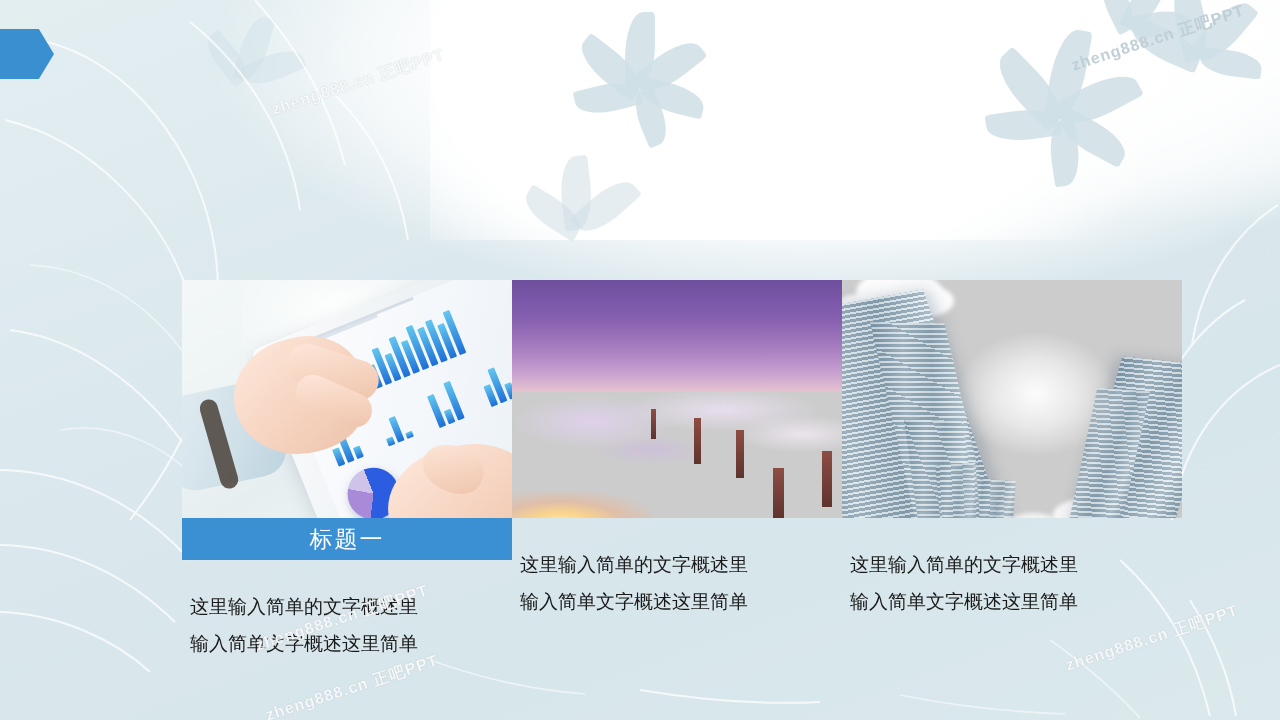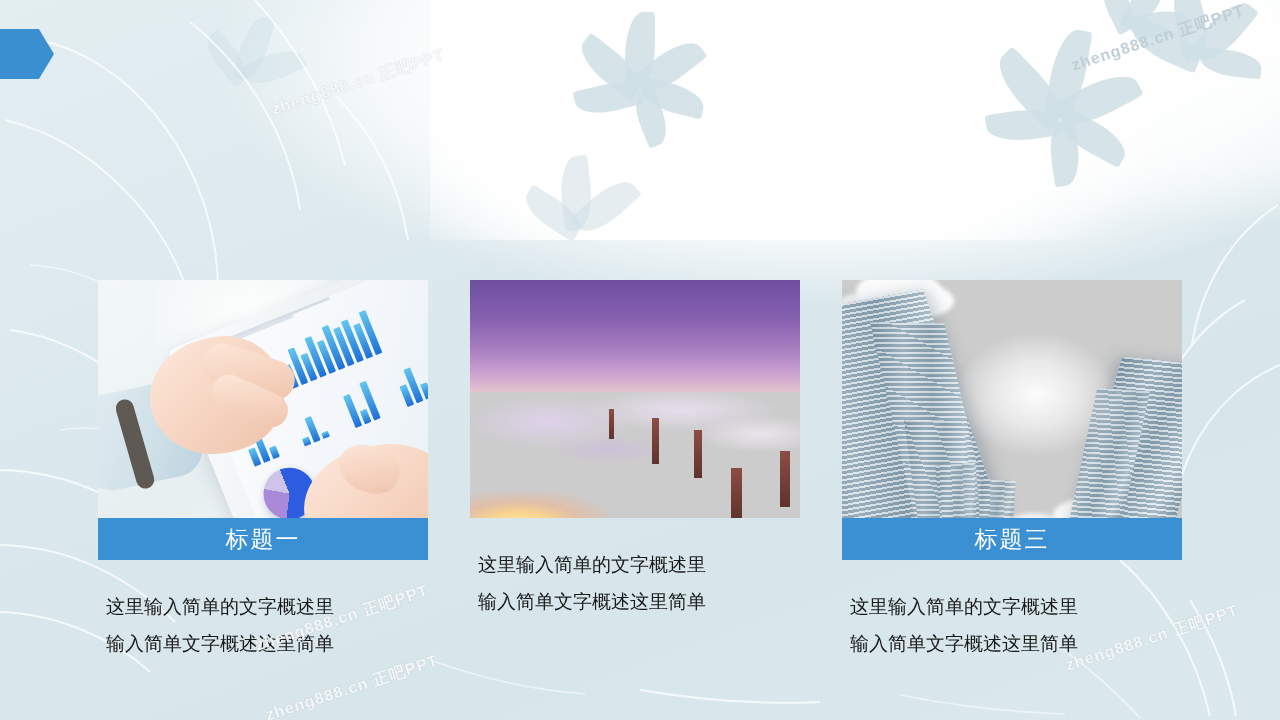--- a/index.html
+++ b/index.html
@@ -85,21 +85,21 @@
     line-height: 38px;
     color: #1a1a1a;
   }
 
   
   .cards {
     position: absolute;
     left: 98px; top: 280px;
     width: 1084px;
     display: flex;
-    justify-content: space-between;
+    justify-content: flex-end;
   }
   .card { width: 330px; }
   .card.wide { width: 340px; }
 
   .thumb {
     position: relative;
     height: 238px;
     overflow: hidden;
     background: #ccc;
   }
@@ -431,21 +431,20 @@
 
           <div class="tower" style="right:-12px; top:78px; width:96px; height:180px;
                transform: rotate(16deg) skewY(-10deg); box-shadow: -6px 0 14px rgba(40,70,95,.22);"></div>
           <div class="tower" style="right:48px; top:108px; width:52px; height:150px;
                transform: rotate(12deg) skewY(-8deg); opacity:.9;"></div>
 
           <div style="position:absolute; left:34%; top:22%; width:46%; height:52%;
                background: radial-gradient(ellipse at center, rgba(255,255,255,.95) 0%, rgba(255,255,255,.55) 38%, rgba(255,255,255,0) 72%);"></div>
         </div>
       </div>
-      <div class="card-title">标题三</div>
       <div class="card-caption">
         <div>这里输入简单的文字概述里</div>
         <div>输入简单文字概述这里简单</div>
       </div>
     </div>
 
   </div>
 
   <div class="wm" style="left:268px; top:72px; transform:rotate(-18deg);">zheng888.cn 正吧PPT</div>
   <div class="wm dark" style="left:1068px; top:28px; transform:rotate(-18deg);">zheng888.cn 正吧PPT</div>

